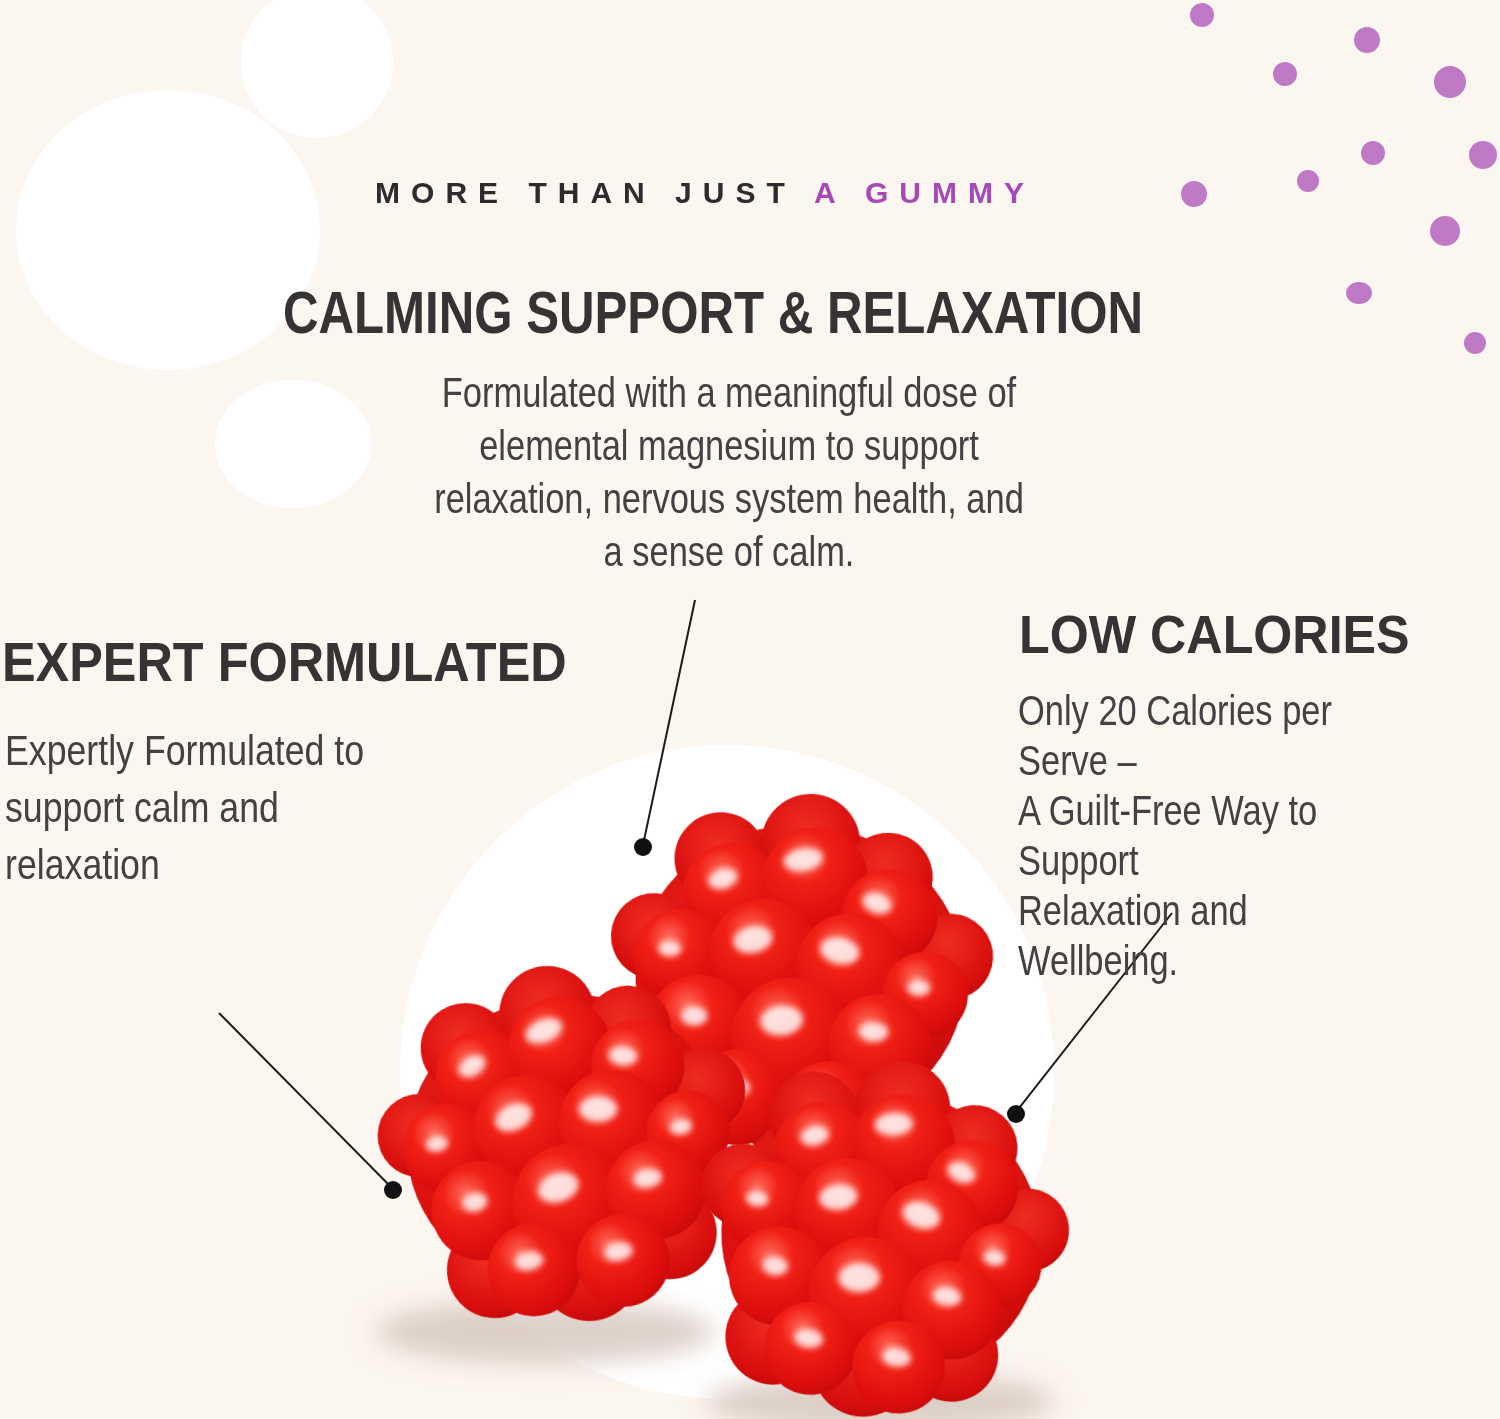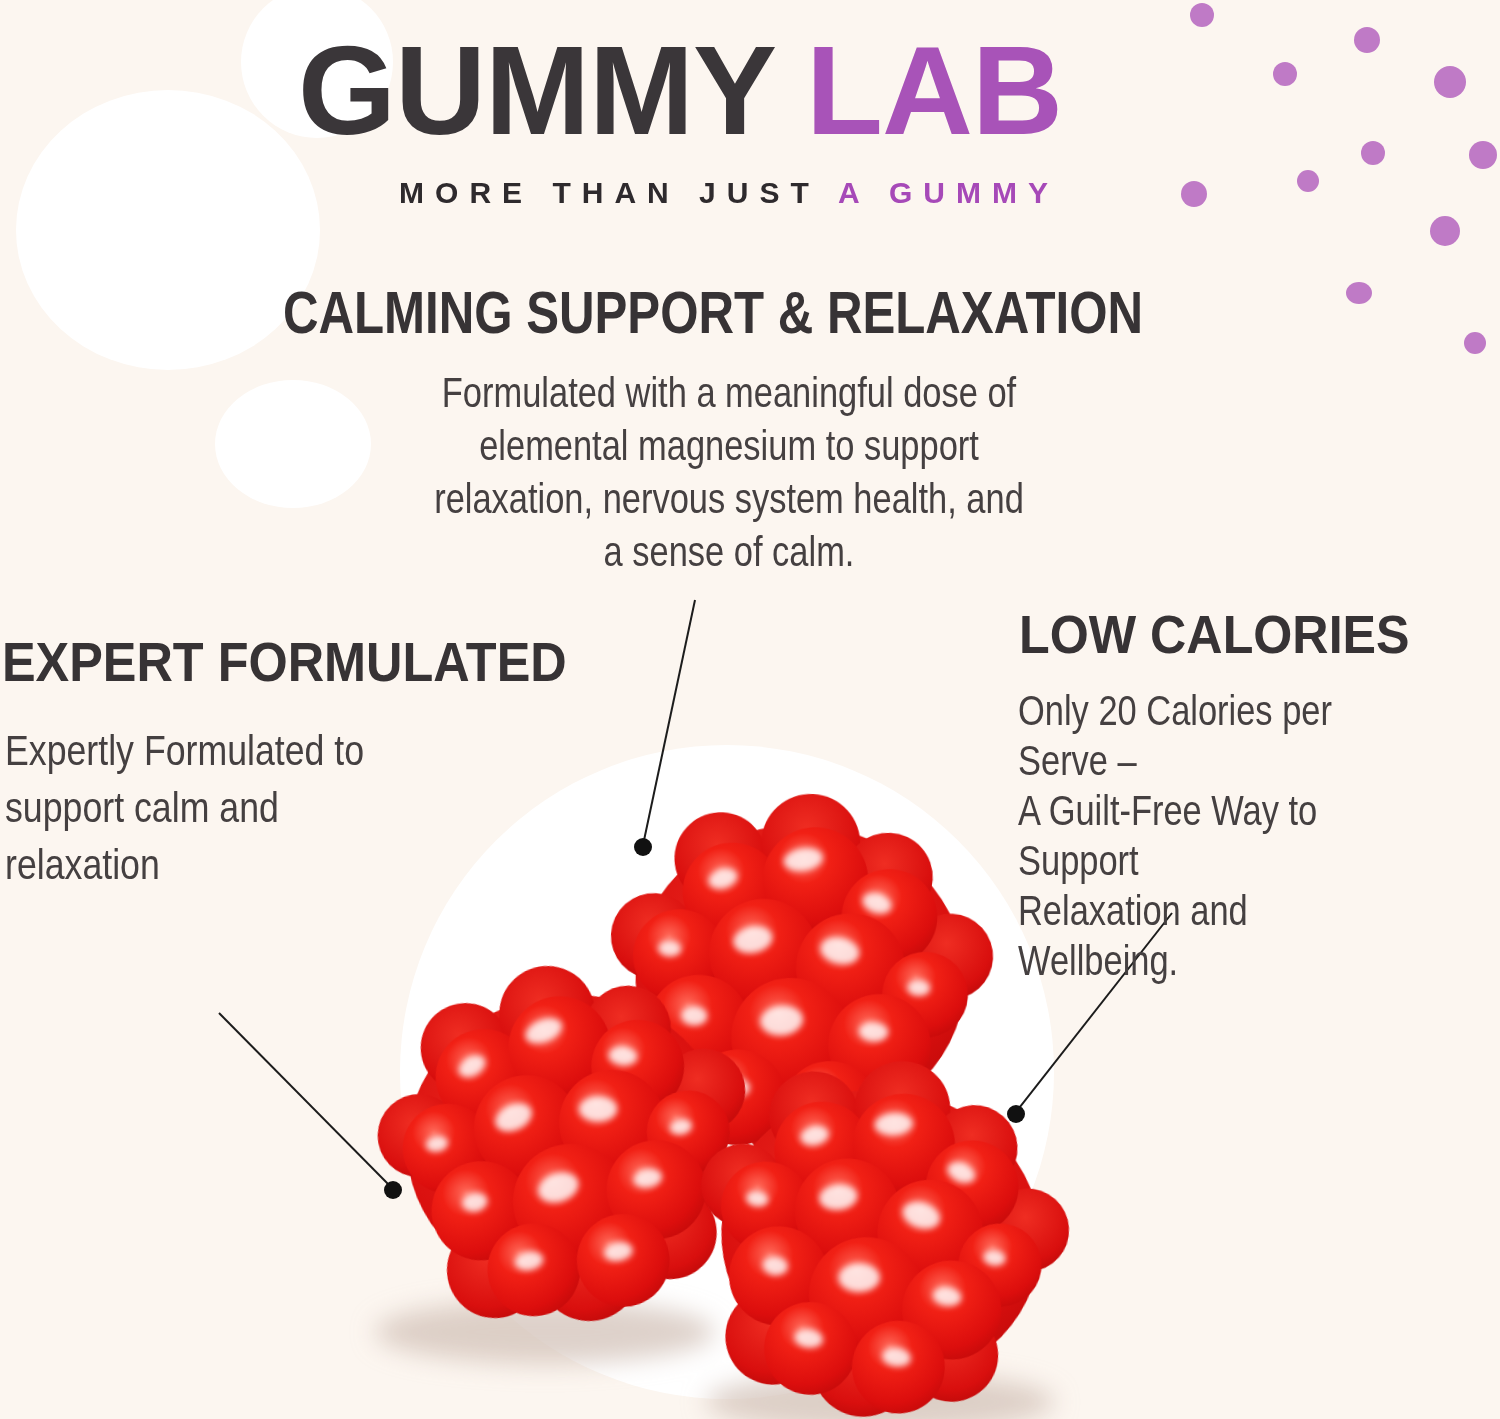--- a/index.html
+++ b/index.html
@@ -22,21 +22,21 @@
     font-size:126px;font-weight:700;letter-spacing:-1px;
     line-height:1;white-space:nowrap;
   }
   .logo .primary{color:#3a3639;}
   .logo .secondary{color:#a853b8;margin-left:30px;}
 
   .tagline{
     left:0;top:176px;width:1410px;
     text-align:center;
     font-size:30px;font-weight:700;letter-spacing:11px;
-    color:#2e2a2d;white-space:nowrap;padding-left:24px;
+    color:#2e2a2d;white-space:nowrap;
   }
   .tagline .accent{color:#a649b8;}
 
   
   .headline{
     left:0;top:283px;width:1426px;
     text-align:center;
     font-size:60px;font-weight:700;color:#373335;
     line-height:1;white-space:nowrap;
     transform:scaleX(0.82);transform-origin:50% 50%;
@@ -181,23 +181,20 @@
       <line x1="1172" y1="913" x2="1016" y2="1112"></line>
       <line x1="219" y1="1013" x2="392" y2="1188"></line>
       <g fill="#111111" stroke="none">
         <circle cx="643" cy="847" r="9"></circle>
         <circle cx="1016" cy="1114" r="9"></circle>
         <circle cx="393" cy="1190" r="9"></circle>
       </g>
     </g>
   </svg>
 
-  <div class="abs logo">
-    <span class="primary">GUMMY</span><span class="secondary">LAB</span>
-  </div>
   <div class="abs tagline">
     <span>MORE THAN JUST</span><span> </span><span class="accent">A GUMMY</span>
   </div>
 
   <div class="abs headline">CALMING SUPPORT &amp; RELAXATION</div>
   <div class="abs description">Formulated with a meaningful dose of
 elemental magnesium to support
 relaxation, nervous system health, and
 a sense of calm.</div>
 

